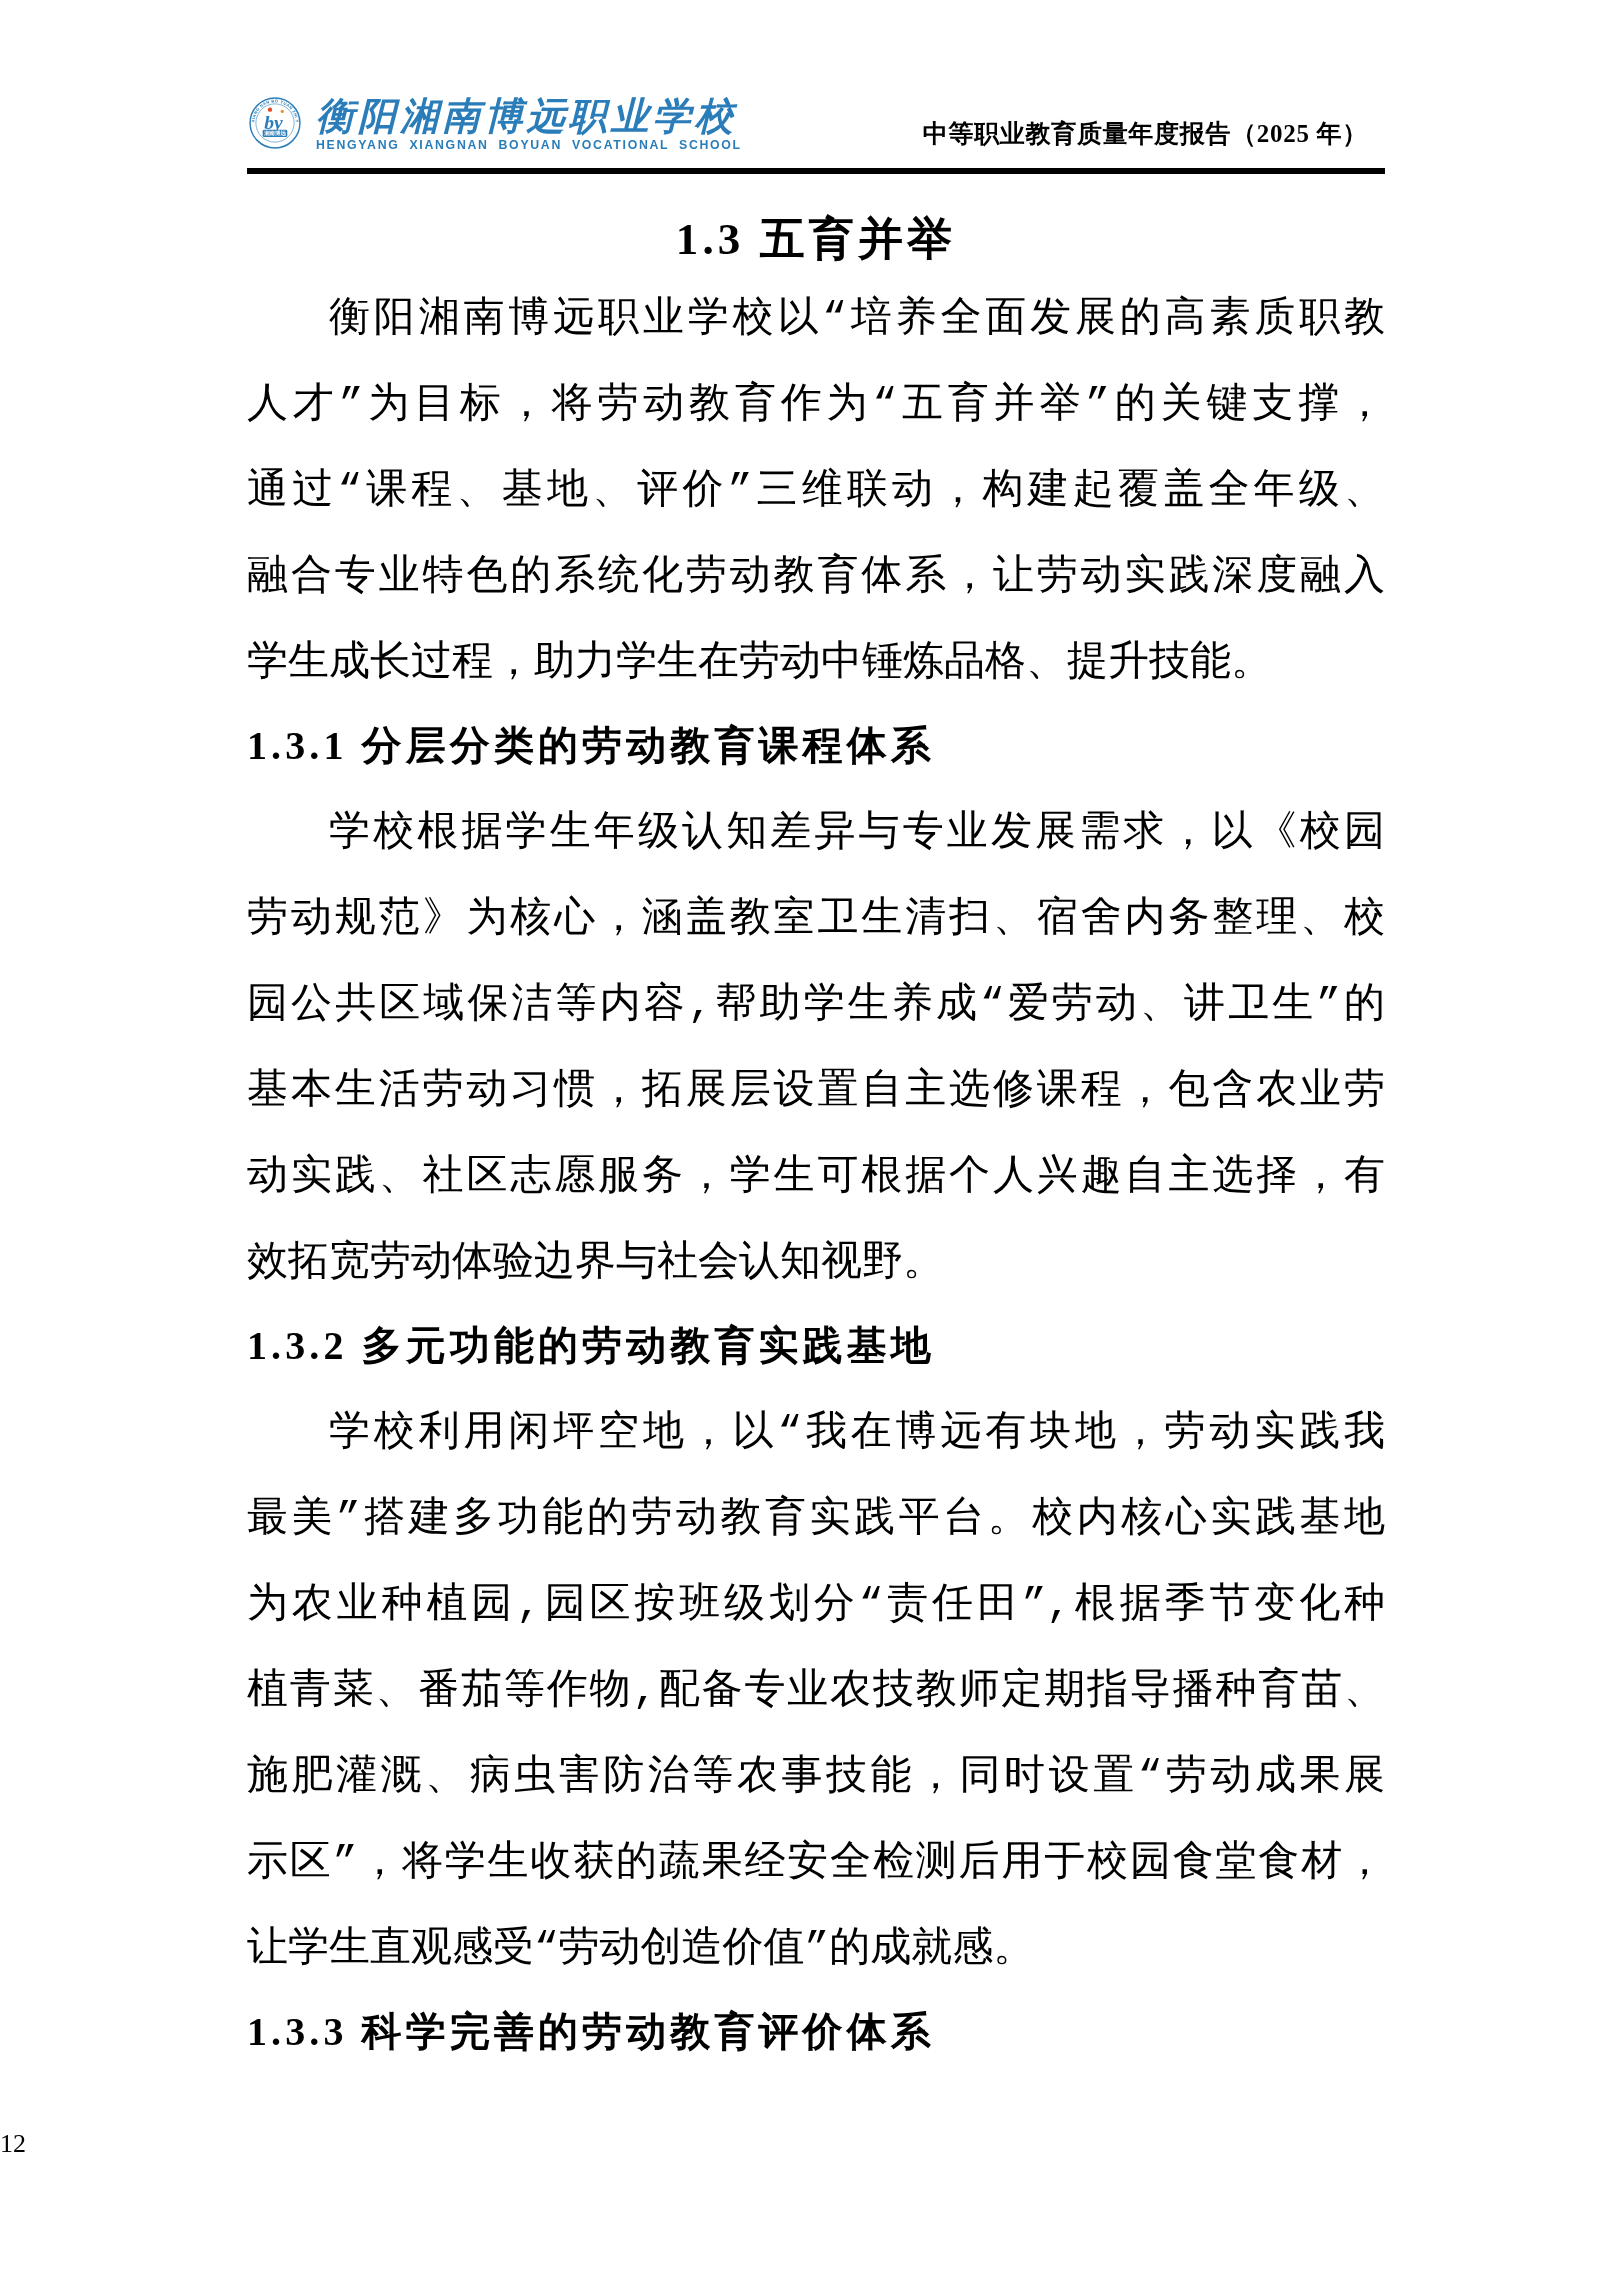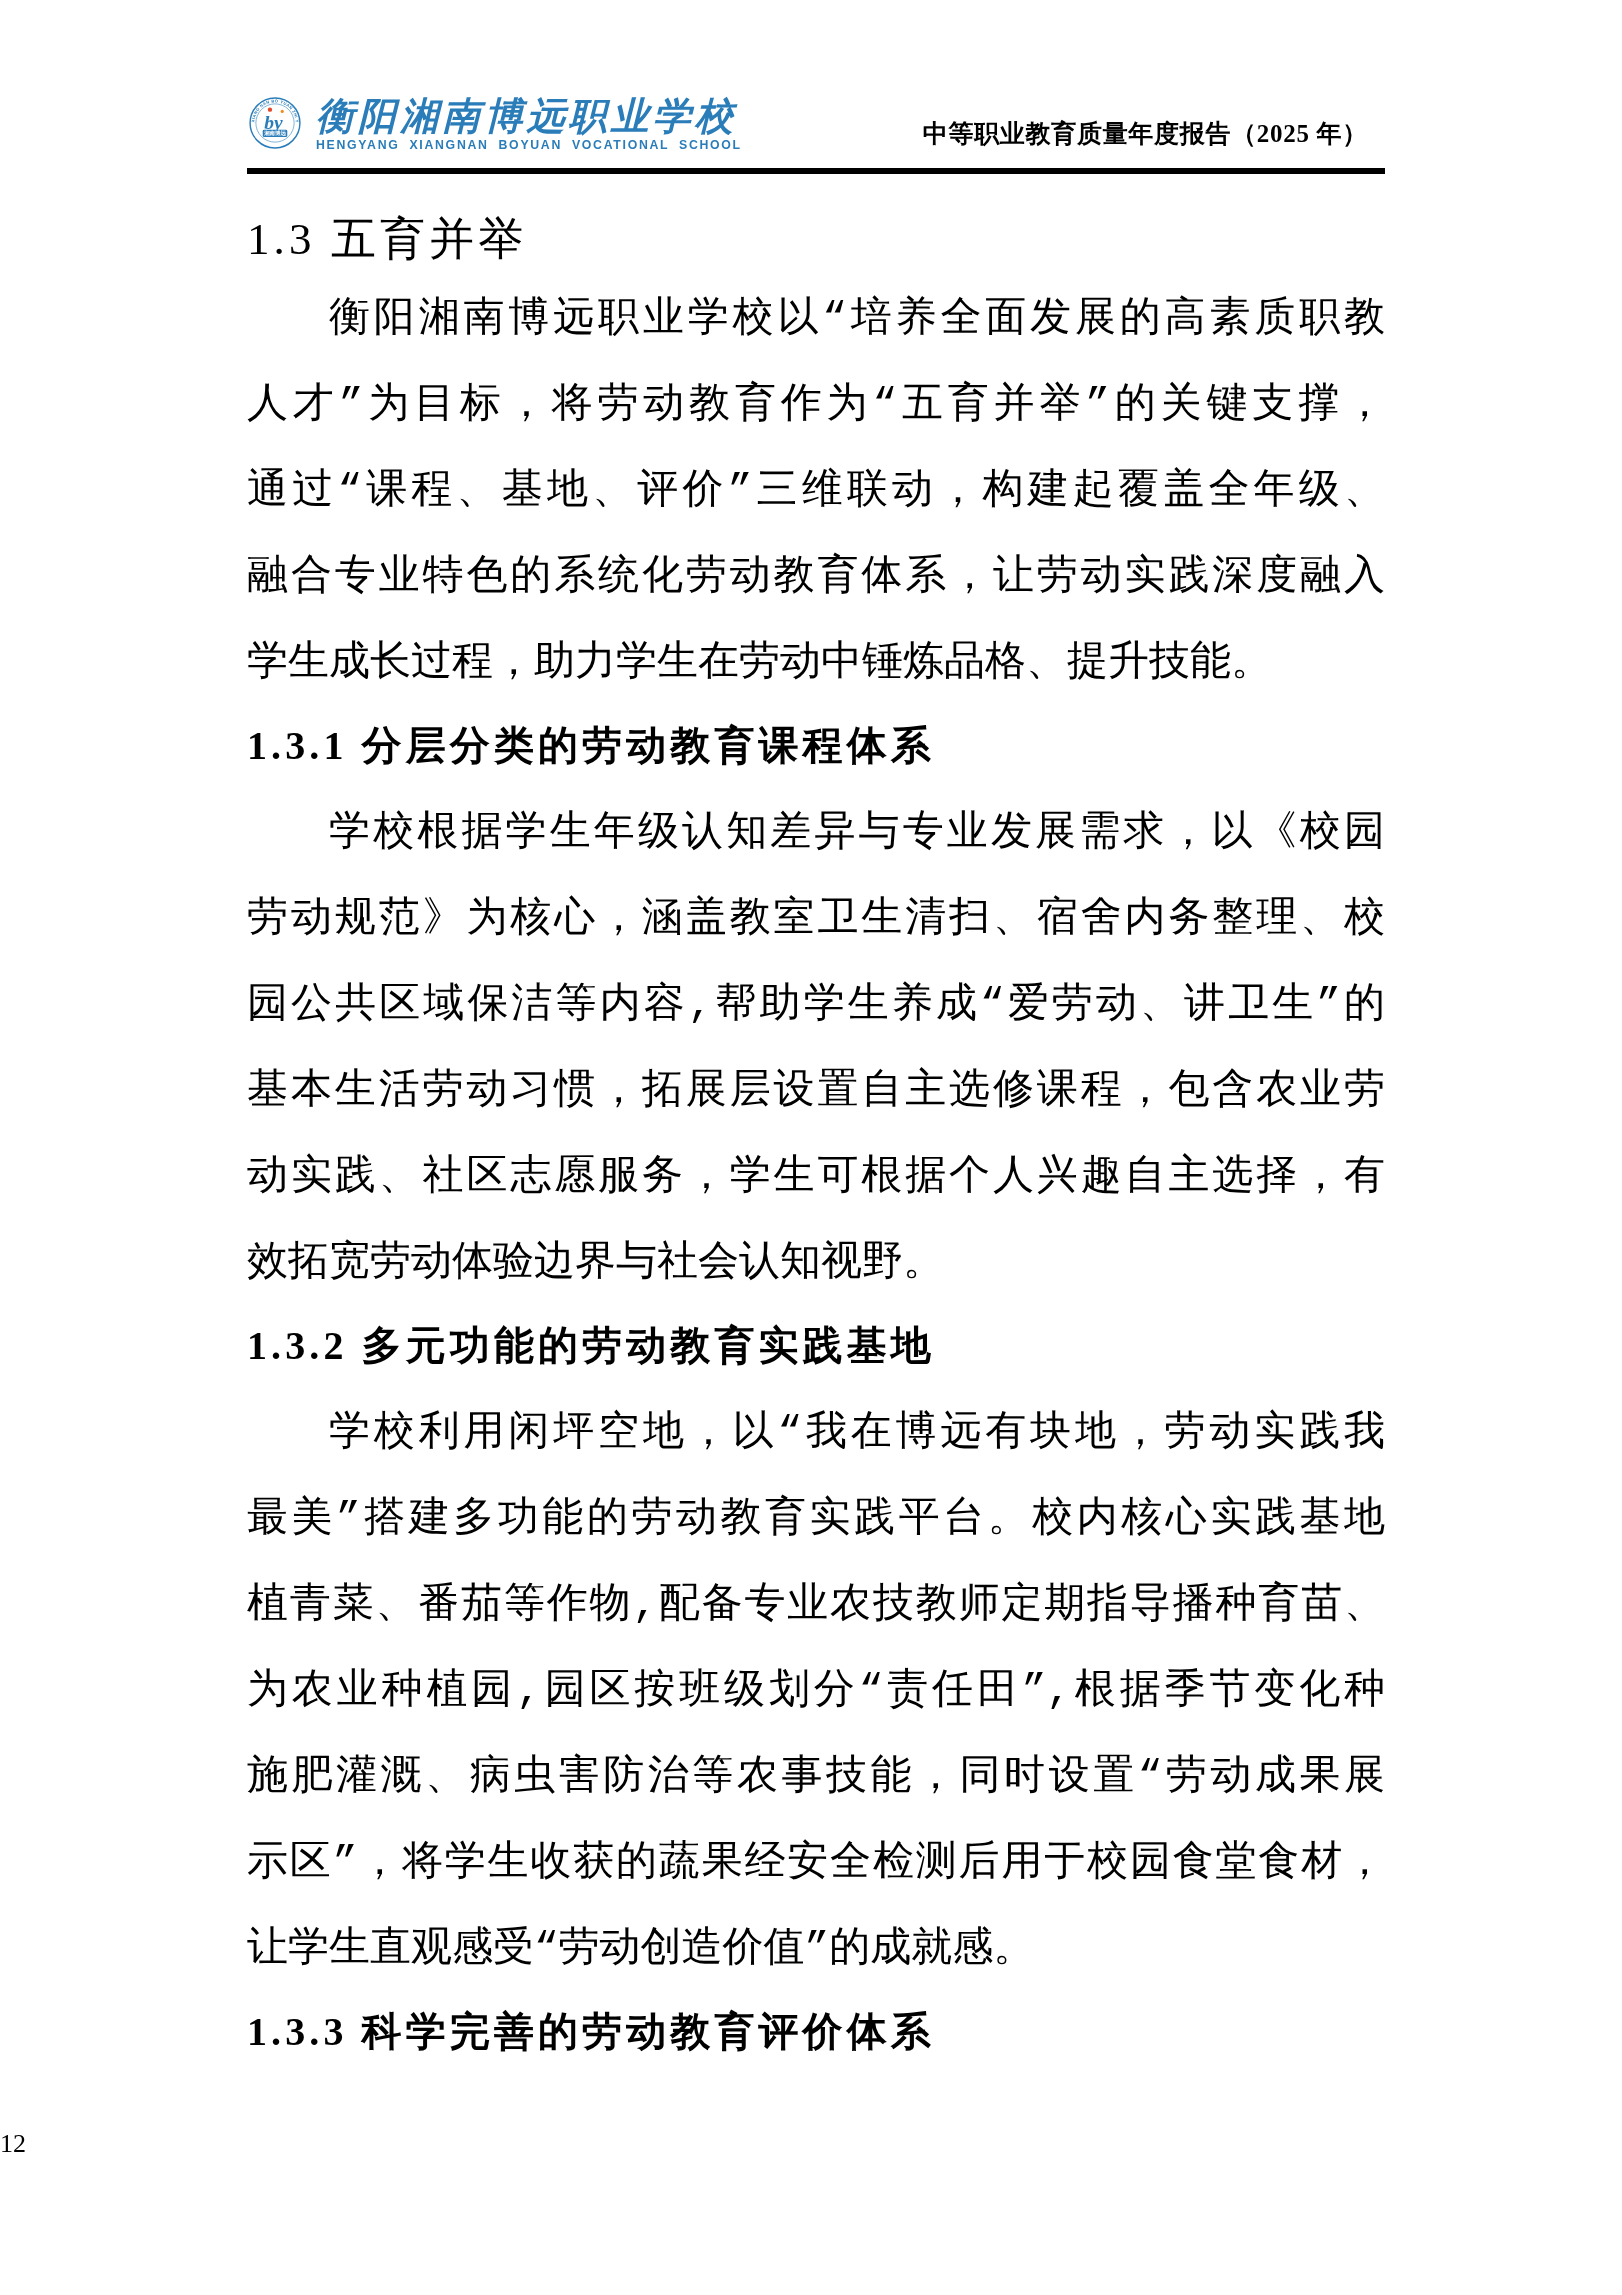--- a/index.html
+++ b/index.html
@@ -28,22 +28,22 @@
     font-size:25px;font-weight:bold;letter-spacing:0.7px;white-space:nowrap;
   }
   .header-rule{
     position:absolute;left:247px;top:168px;width:1138px;height:6.1px;background:#000;
   }
   
   .doc-body{
     position:absolute;left:247px;top:173px;width:1138px;
   }
   .h2{
-    font-size:45px;line-height:53px;font-weight:normal;letter-spacing:4.1px;
-    margin:40px 0 9.5px 0;white-space:nowrap;
+    font-size:45px;line-height:53px;font-weight:bold;letter-spacing:4.1px;
+    margin:40px 0 9.5px 0;white-space:nowrap;text-align:center;
   }
   .h3{
     font-size:40px;line-height:50px;font-weight:bold;letter-spacing:4.1px;
     margin:15px 0 19px 0;white-space:nowrap;
   }
   .pline{
     font-size:41px;height:86px;line-height:86px;
     text-align:justify;text-align-last:justify;
     text-justify:inter-character;
     word-break:break-all;overflow:hidden;font-family:Liberation Mono, monospace;
@@ -99,22 +99,22 @@
       <div class="h3">1.3.1 分层分类的劳动教育课程体系</div>
       <div class="pline first">学校根据学生年级认知差异与专业发展需求，以《校园</div>
       <div class="pline">劳动规范》为核心，涵盖教室卫生清扫、宿舍内务整理、校</div>
       <div class="pline">园公共区域保洁等内容,帮助学生养成“爱劳动、讲卫生”的</div>
       <div class="pline">基本生活劳动习惯，拓展层设置自主选修课程，包含农业劳</div>
       <div class="pline">动实践、社区志愿服务，学生可根据个人兴趣自主选择，有</div>
       <div class="pline last">效拓宽劳动体验边界与社会认知视野。</div>
       <div class="h3">1.3.2 多元功能的劳动教育实践基地</div>
       <div class="pline first">学校利用闲坪空地，以“我在博远有块地，劳动实践我</div>
       <div class="pline">最美”搭建多功能的劳动教育实践平台。校内核心实践基地</div>
+      <div class="pline">为农业种植园,园区按班级划分“责任田”,根据季节变化种</div>
       <div class="pline">植青菜、番茄等作物,配备专业农技教师定期指导播种育苗、</div>
-      <div class="pline">为农业种植园,园区按班级划分“责任田”,根据季节变化种</div>
       <div class="pline">施肥灌溉、病虫害防治等农事技能，同时设置“劳动成果展</div>
       <div class="pline">示区”，将学生收获的蔬果经安全检测后用于校园食堂食材，</div>
       <div class="pline last">让学生直观感受“劳动创造价值”的成就感。</div>
       <div class="h3">1.3.3 科学完善的劳动教育评价体系</div>
     </div>
 
   <div class="page-number">12</div>
 </div>
 
 

